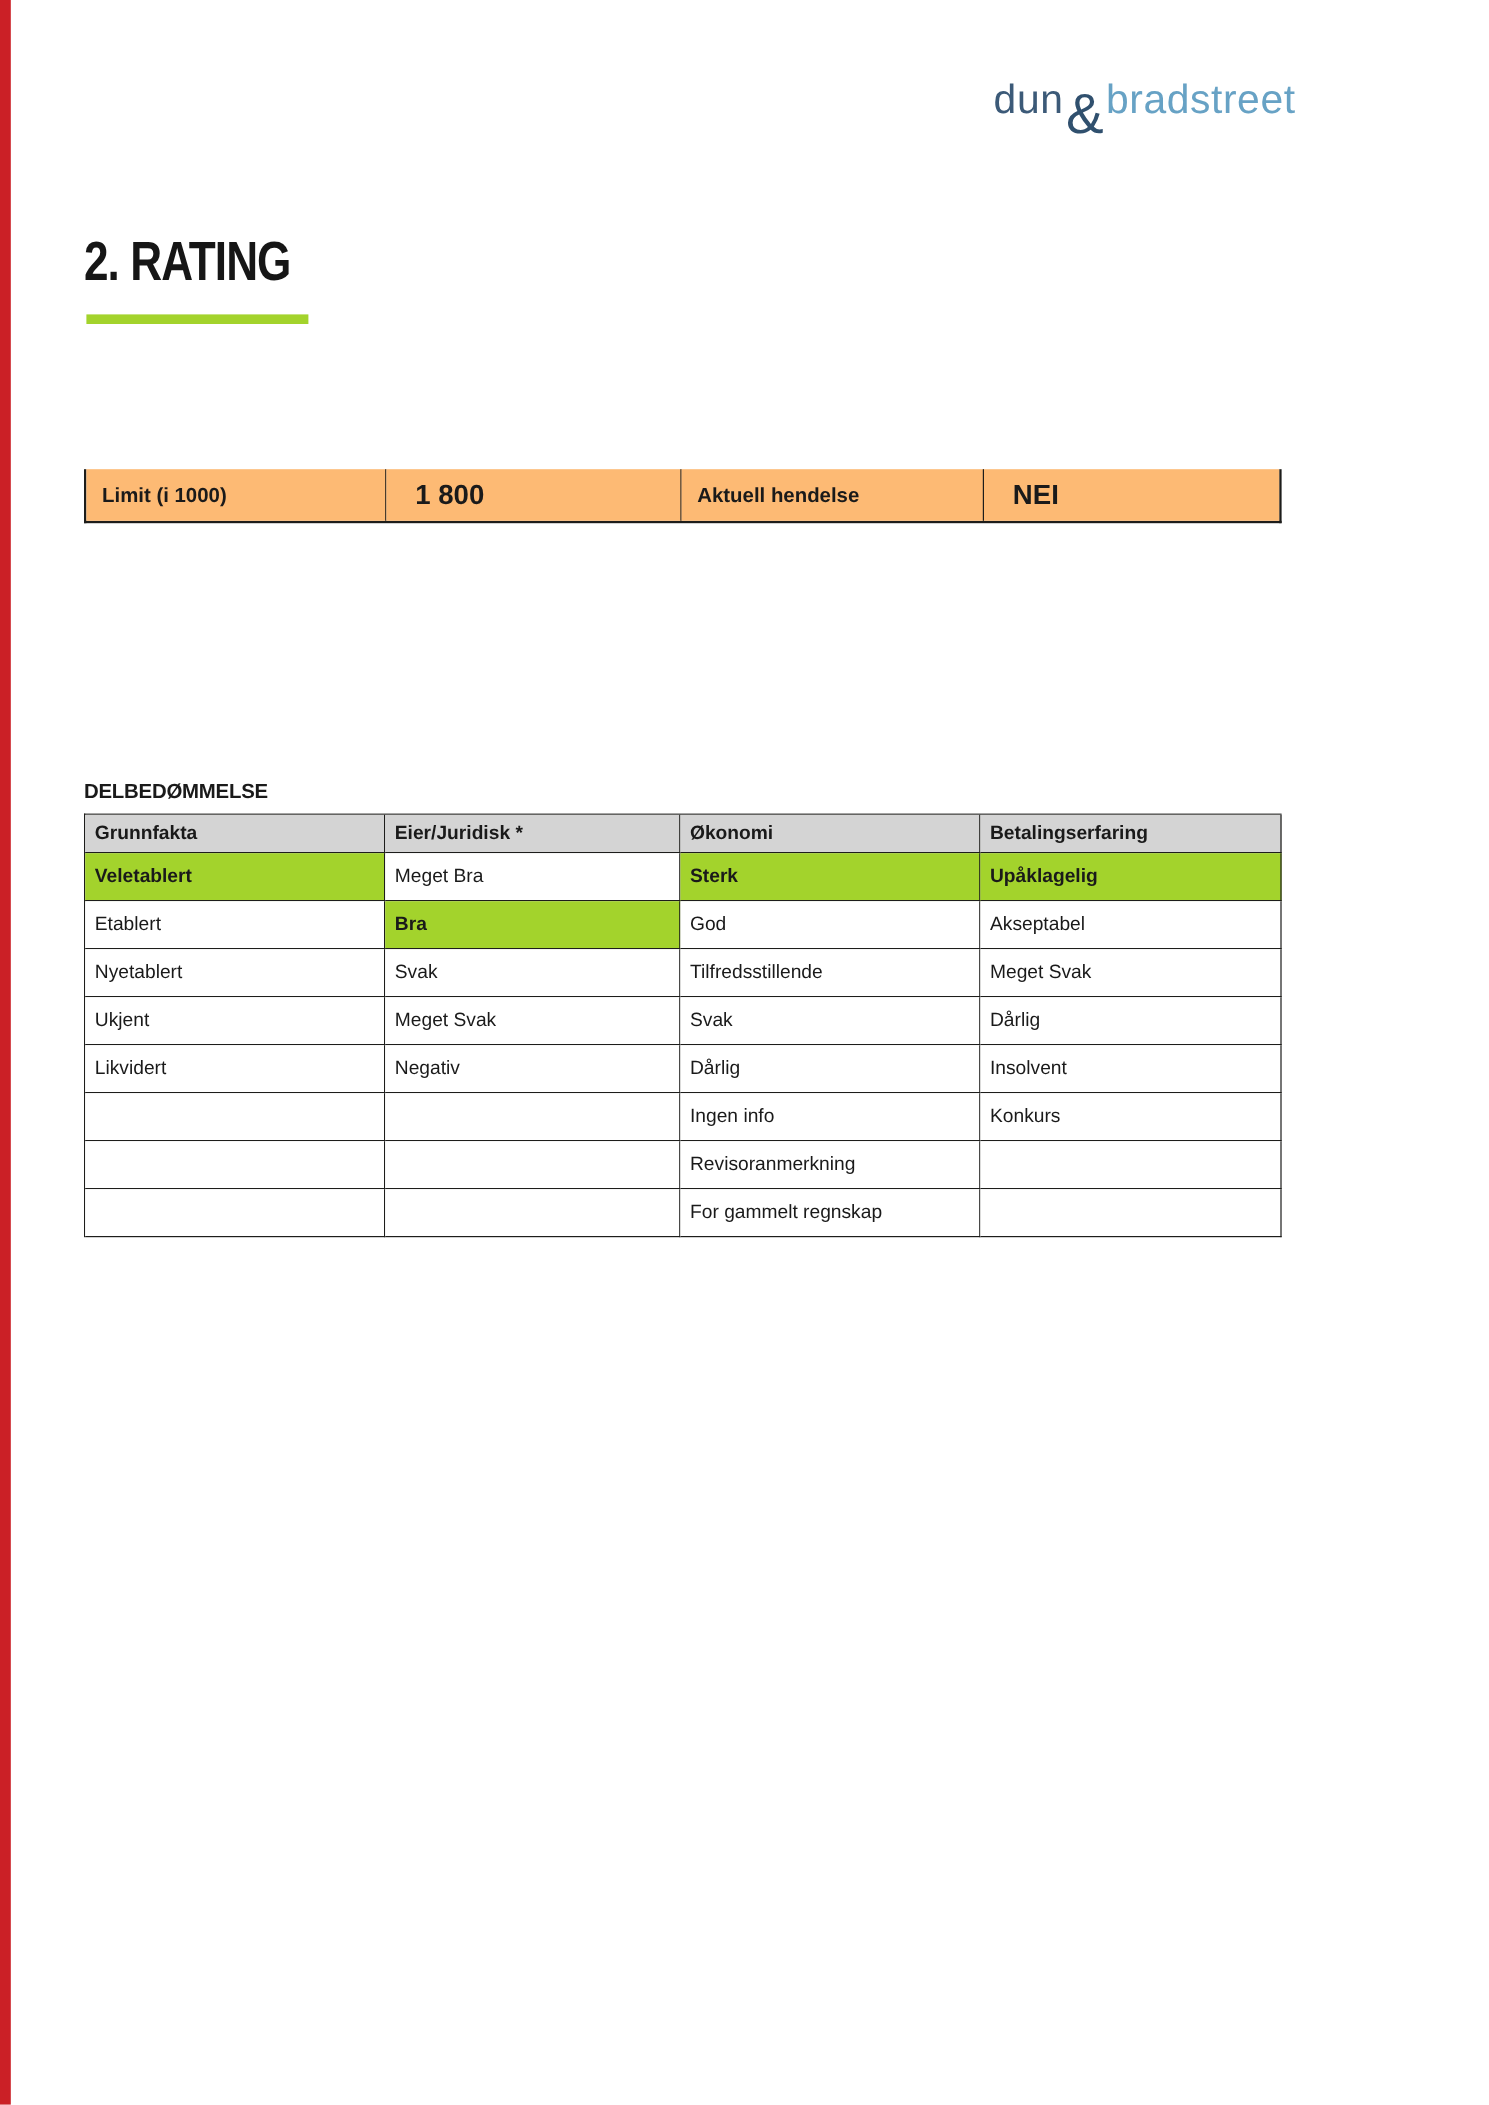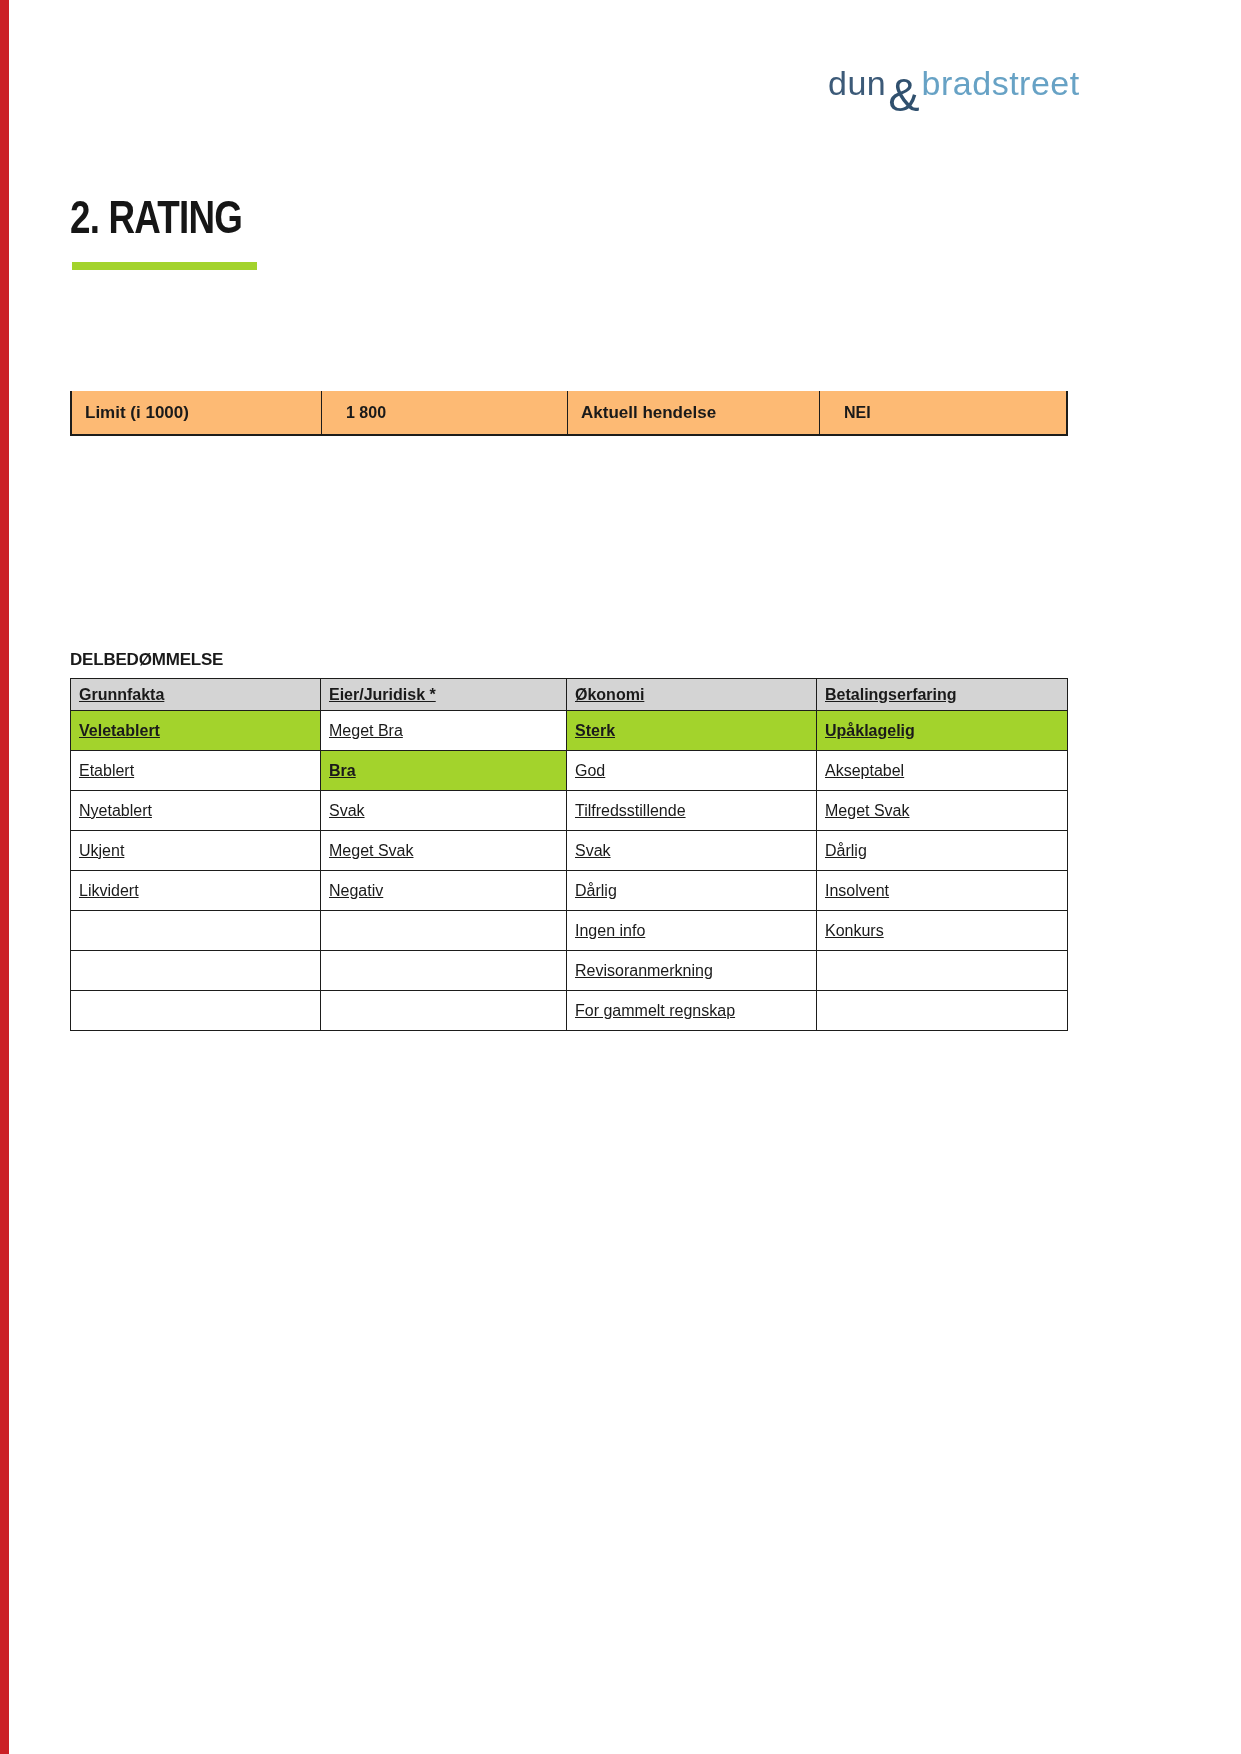--- a/index.html
+++ b/index.html
@@ -31,27 +31,27 @@
   
   .rating-table{position:absolute;left:70px;top:391px;width:998px}
   .rt-row1{display:grid;grid-template-columns:250px auto;height:106px;border:2px solid var(--border)}
   .rt-row1 .cell{background:var(--green);display:flex;align-items:center}
   .rt-row1 .cell:first-child{border-right:2px solid var(--border)}
   .rt-row2{display:grid;grid-template-columns:250px 246px 252px auto;height:45px;border:2px solid var(--border);border-top:none}
   .rt-row2 .cell{background:#fdba74;display:flex;align-items:center}
   .rt-row2 .cell:not(:last-child){border-right:1.5px solid var(--border)}
   .lbl{font-size:17px;font-weight:bold;padding-left:13px}
   .big-val{font-size:33px;font-weight:bold;padding-left:24px;letter-spacing:-.3px}
-  .mid-val{font-size:16px;font-weight:bold;padding-left:24px}
+  .mid-val{font-size:23px;font-weight:bold;padding-left:24px}
 
   .sub-title{position:absolute;left:70px;top:650px;font-size:17px;font-weight:bold;letter-spacing:-.2px}
   .sub-table{
     position:absolute;left:70px;top:678px;width:998px;
     display:grid;grid-template-columns:250px 246px 250px auto;
-    border-top:1.5px solid var(--border);border-left:1.5px solid var(--border);text-decoration:underline;
+    border-top:1.5px solid var(--border);border-left:1.5px solid var(--border);
   }
   .st-cell{
     border-right:1.5px solid var(--border);border-bottom:1.5px solid var(--border);
     height:40px;display:flex;align-items:center;padding:0 8px;font-size:16px;background:#fff;
   }
   .st-head{background:var(--gray);font-weight:bold;height:32px}
   .st-cell.hl{background:var(--green);font-weight:bold}
 
   .page-footer{position:absolute;top:1785px;left:768px;width:300px;text-align:right;font-size:17px;color:#222}
 </style>

